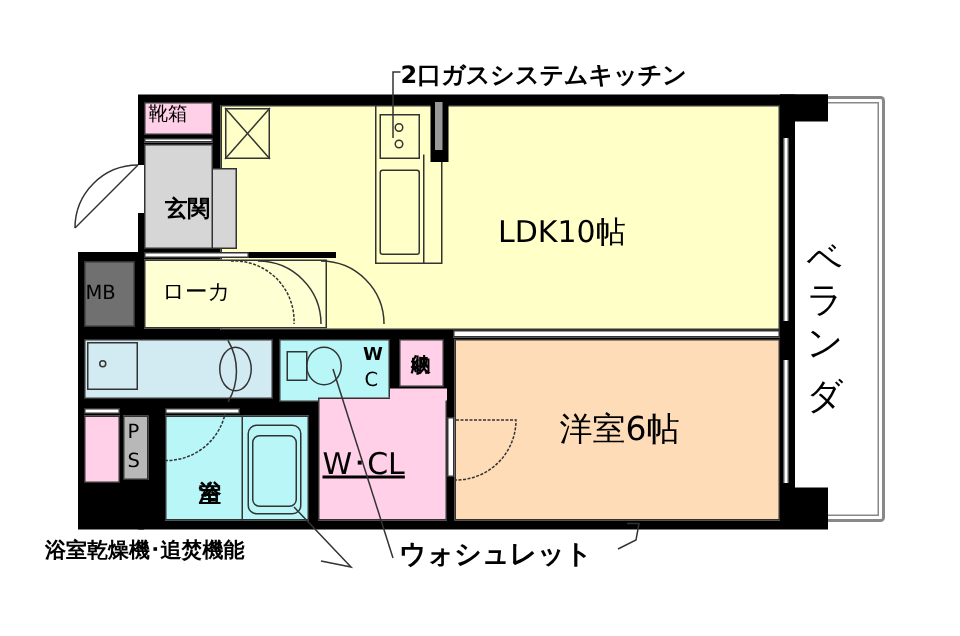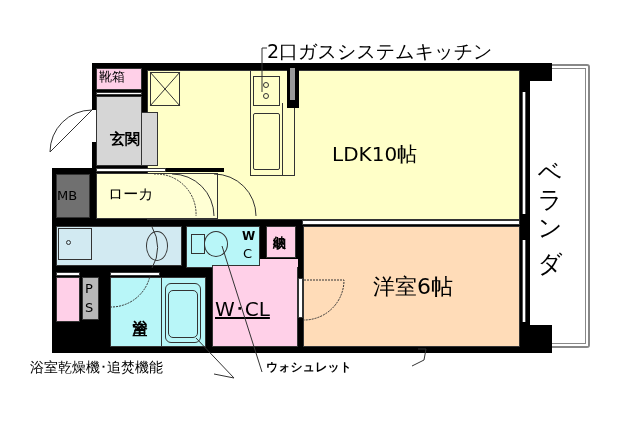--- a/index.html
+++ b/index.html
@@ -31,21 +31,21 @@
 <div class="lbl" style="left:332px;top:128px;font-size:20px;margin-top:16px;">LDK10帖</div>
 
 <div class="abs" style="left:250px;top:70px;width:45px;height:106px;border:1px solid #333;background:#ffffc8;"></div>
 <div class="abs" style="left:253px;top:76px;width:27px;height:30px;border:1px solid #333;"></div>
 <div class="abs" style="left:263px;top:82px;width:6px;height:6px;border:1px solid #333;border-radius:50%;"></div>
 <div class="abs" style="left:263px;top:93px;width:6px;height:6px;border:1px solid #333;border-radius:50%;"></div>
 <div class="abs" style="left:253px;top:113px;width:27px;height:57px;border:1px solid #333;border-radius:2px;"></div>
 <div class="abs" style="left:282px;top:103px;width:13px;height:73px;border-left:1px solid #333;"></div>
 <div class="abs wall" style="left:287px;top:64px;width:12px;height:44px;"></div>
 <div class="abs" style="left:290px;top:68px;width:5px;height:32px;background:#999;"></div>
-<div class="lbl" style="left:267px;top:42px;font-size:19px;font-weight:normal;">2口ガスシステムキッチン</div>
+<div class="lbl" style="left:267px;top:42px;font-size:16px;font-weight:bold;">2口ガスシステムキッチン</div>
 
 <div class="abs" style="left:150px;top:72px;width:30px;height:34px;border:1px solid #333;background:#ffffc8;"></div>
 
 <div class="abs room" style="left:96px;top:68px;width:46px;height:22px;background:#ffd0e8;"></div>
 <div class="lbl" style="left:99px;top:70px;font-size:13px;font-weight:normal;">靴箱</div>
 <div class="abs" style="left:96px;top:92px;width:46px;height:3px;background:#fff;border:1px solid #333;"></div>
 <div class="abs room" style="left:96px;top:96px;width:46px;height:70px;background:#d6d6d6;"></div>
 <div class="abs" style="left:142px;top:112px;width:16px;height:54px;background:#d6d6d6;border-top:1px solid #333;border-right:1px solid #333;border-bottom:1px solid #333;"></div>
 <div class="lbl" style="left:110px;top:132px;font-size:15px;font-weight:bold;">玄関</div>
 <div class="abs" style="left:92px;top:110px;width:4px;height:32px;background:#fff;"></div>
@@ -90,22 +90,22 @@
 
 <div class="abs room" style="left:212px;top:265px;width:86px;height:82px;background:#ffd0e8;"></div>
 <div class="abs" style="left:260px;top:259px;width:38px;height:8px;background:#ffd0e8;"></div>
 <div class="lbl" style="left:215px;top:299px;font-size:20px;text-decoration:underline;">W･CL</div>
 
 <div class="abs" style="left:302px;top:220px;width:218px;height:5px;background:#fff;border:1px solid #333;"></div>
 <div class="abs room" style="left:303px;top:226px;width:217px;height:121px;background:#ffdcb8;"></div>
 <div class="lbl" style="left:373px;top:276px;font-size:22px;">洋室6帖</div>
 <div class="abs" style="left:298px;top:278px;width:5px;height:40px;background:#fff;border:1px solid #333;"></div>
 
-<div class="lbl" style="left:30px;top:360px;font-size:14px;font-weight:normal;">浴室乾燥機･追焚機能</div>
-<div class="lbl" style="left:266px;top:361px;font-size:12px;font-weight:bold;">ウォシュレット</div>
+<div class="lbl" style="left:30px;top:360px;font-size:14px;font-weight:bold;">浴室乾燥機･追焚機能</div>
+<div class="lbl" style="left:266px;top:361px;font-size:18px;font-weight:bold;">ウォシュレット</div>
 
 <svg width="640" height="424">
   <g fill="none" stroke="#333" stroke-width="1">
 
     <line x1="150" y1="72" x2="180" y2="106"></line>
     <line x1="180" y1="72" x2="150" y2="106"></line>
 
     <polyline points="267,48 262,48 262,92"></polyline>
 
     <line x1="92" y1="110" x2="50" y2="152"></line>

